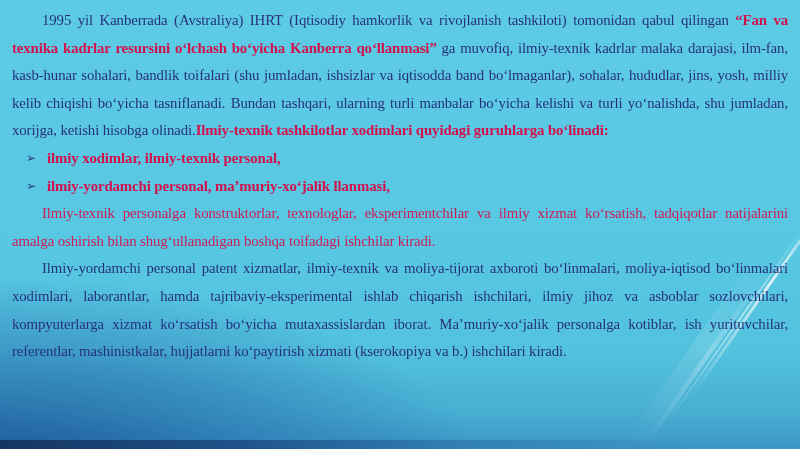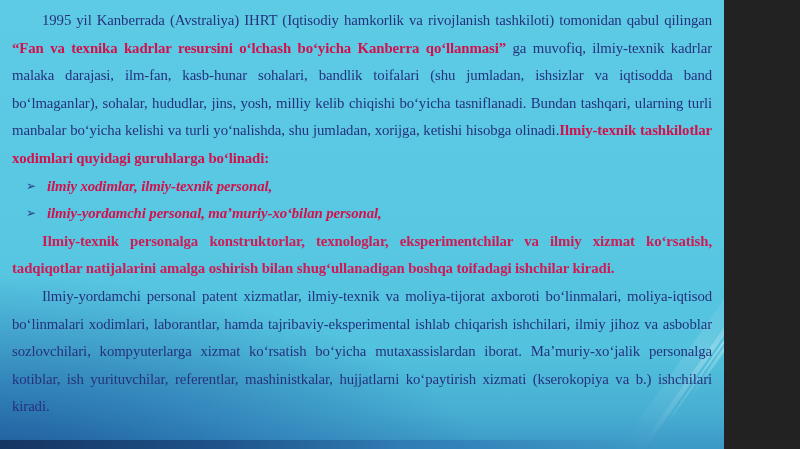--- a/index.html
+++ b/index.html
@@ -1,18 +1,18 @@
 <!DOCTYPE html>
 <html><head>
 <meta charset="utf-8">
 <style>
   html,body{margin:0;padding:0;background:#222;}
   .slide{
     position:relative;
-    width:724px;height:449px;
+    width:800px;height:449px;
     overflow:hidden;
     background:linear-gradient(180deg,#5ecbe5 0%,#58c7e2 55%,#53c2de 78%,#47aed2 92%,#3c97c6 100%);
     font-family:"Liberation Serif","DejaVu Serif",serif;
   }
   
   .bg-corner{
     position:absolute;left:0;bottom:0;width:480px;height:170px;
     background:radial-gradient(ellipse at -5% 120%,rgba(20,70,140,.85) 0%,rgba(38,108,172,.55) 42%,rgba(86,198,224,0) 72%);
   }
   .bg-bottomstrip{
@@ -34,29 +34,29 @@
     position:absolute;inset:0;
     padding:7px 12px 0 12px;
     color:#26317d;
     font-size:14.8px;
     letter-spacing:-0.1px;
     line-height:27.6px;
     text-align:justify;
   }
   .content p{margin:0;text-indent:30px;}
   .red{color:#d2104c;font-weight:bold;}
-  .para-red{color:#cf1a55;font-weight:bold;}
+  .para-red{color:#cf1a55;font-weight:normal;}
   .para-navy-bold{color:#2c3383;font-weight:bold;}
   .bullet-row{text-align:left;text-indent:0;padding-left:14px;}
   .bullet-marker{
     color:#2b3c8c;font-size:12px;
     font-family:"DejaVu Sans","Liberation Sans",sans-serif;
     padding-right:11px;vertical-align:1px;
   }
-  .bullet-text{color:#d2104c;font-weight:bold;font-style:italic;}
+  .bullet-text{color:#d2104c;font-weight:bold;}
 </style>
 </head>
 <body>
 
 <div class="slide">
 
   <div class="bg-corner"></div>
   <div class="bg-bottomstrip"></div>
   <div class="streak streak-4"></div>
   <div class="streak streak-3"></div>
@@ -64,21 +64,21 @@
   <div class="streak streak-1"></div>
 
   <div class="content">
 
     <p><span>1995 yil Kanberrada (Avstraliya) IHRT (Iqtisodiy hamkorlik va rivojlanish tashkiloti) tomonidan qabul qilingan </span><span class="red">“Fan va texnika kadrlar resursini o‘lchash bo‘yicha Kanberra qo‘llanmasi”</span><span> ga muvofiq, ilmiy-texnik kadrlar malaka darajasi, ilm-fan, kasb-hunar sohalari, bandlik toifalari (shu jumladan, ishsizlar va iqtisodda band bo‘lmaganlar), sohalar, hududlar, jins, yosh, milliy kelib chiqishi bo‘yicha tasniflanadi. Bundan tashqari, ularning turli manbalar bo‘yicha kelishi va turli yo‘nalishda, shu jumladan, xorijga, ketishi hisobga olinadi.</span><span class="red">Ilmiy-texnik tashkilotlar xodimlari quyidagi guruhlarga bo‘linadi:</span></p>
 
     <div class="bullet-row">
       <span class="bullet-marker">➢</span><span class="bullet-text">ilmiy xodimlar, ilmiy-texnik personal,</span>
     </div>
     <div class="bullet-row">
-      <span class="bullet-marker">➢</span><span class="bullet-text">ilmiy-yordamchi personal, ma’muriy-xo‘bilan personal,</span>
+      <span class="bullet-marker">➢</span><span class="bullet-text">ilmiy-yordamchi personal, ma’muriy-xo‘jalik llanmasi,</span>
     </div>
 
 
     <p class="para-red">Ilmiy-texnik personalga konstruktorlar, texnologlar, eksperimentchilar va ilmiy xizmat ko‘rsatish, tadqiqotlar natijalarini amalga oshirish bilan shug‘ullanadigan boshqa toifadagi ishchilar kiradi.</p>
 
     <p>Ilmiy-yordamchi personal patent xizmatlar, ilmiy-texnik va moliya-tijorat axboroti bo‘linmalari, moliya-iqtisod bo‘linmalari xodimlari, laborantlar, hamda tajribaviy-eksperimental ishlab chiqarish ishchilari, ilmiy jihoz va asboblar sozlovchilari, kompyuterlarga xizmat ko‘rsatish bo‘yicha mutaxassislardan iborat. Ma’muriy-xo‘jalik personalga kotiblar, ish yurituvchilar, referentlar, mashinistkalar, hujjatlarni ko‘paytirish xizmati (kserokopiya va b.) ishchilari kiradi.</p>
 
   </div>
 </div>
 

